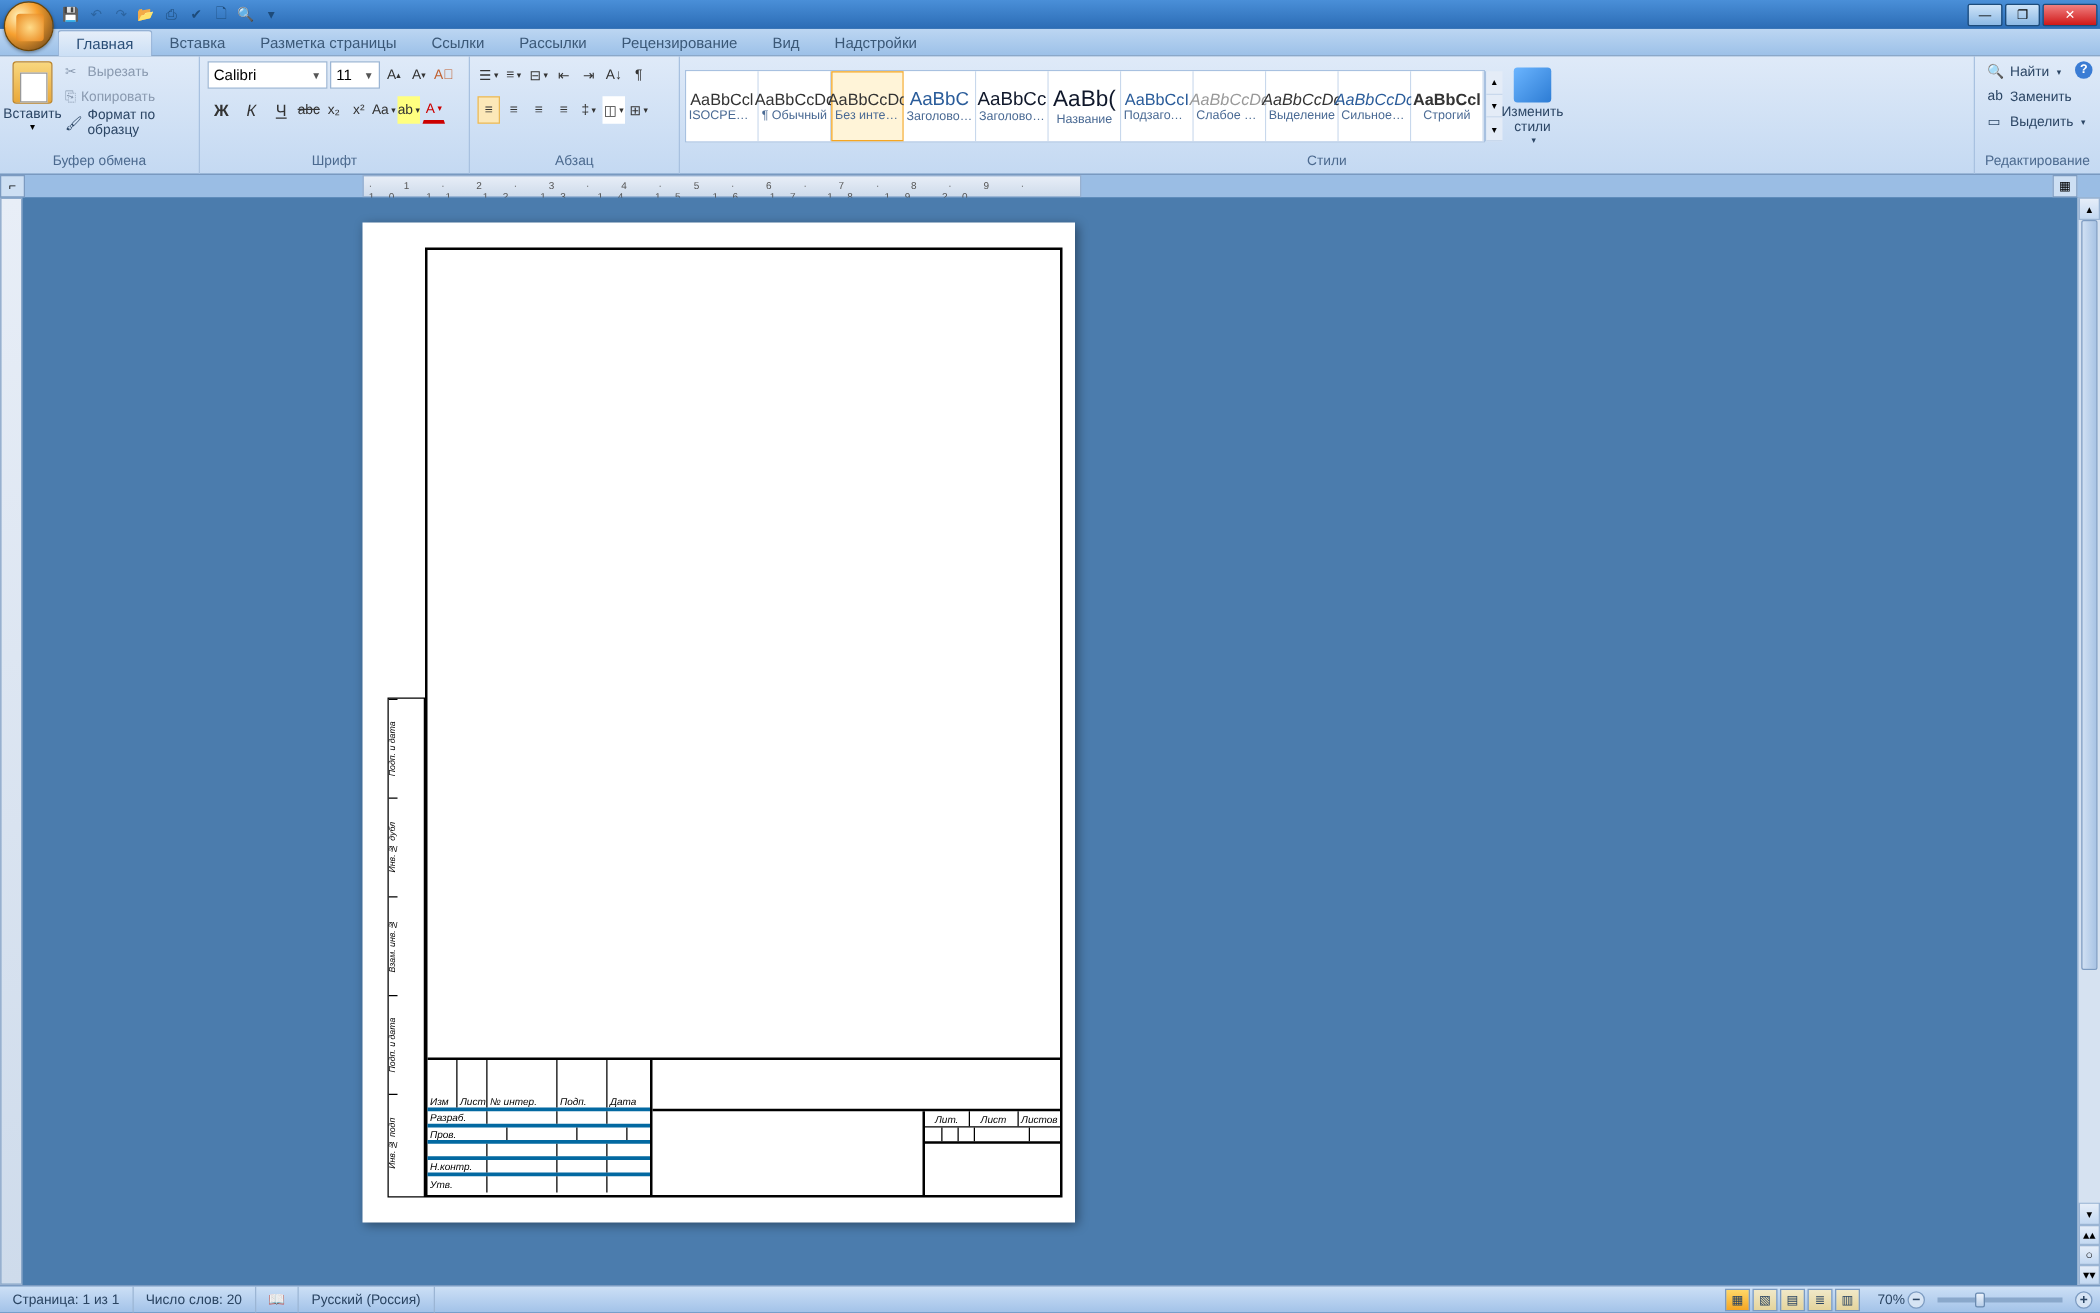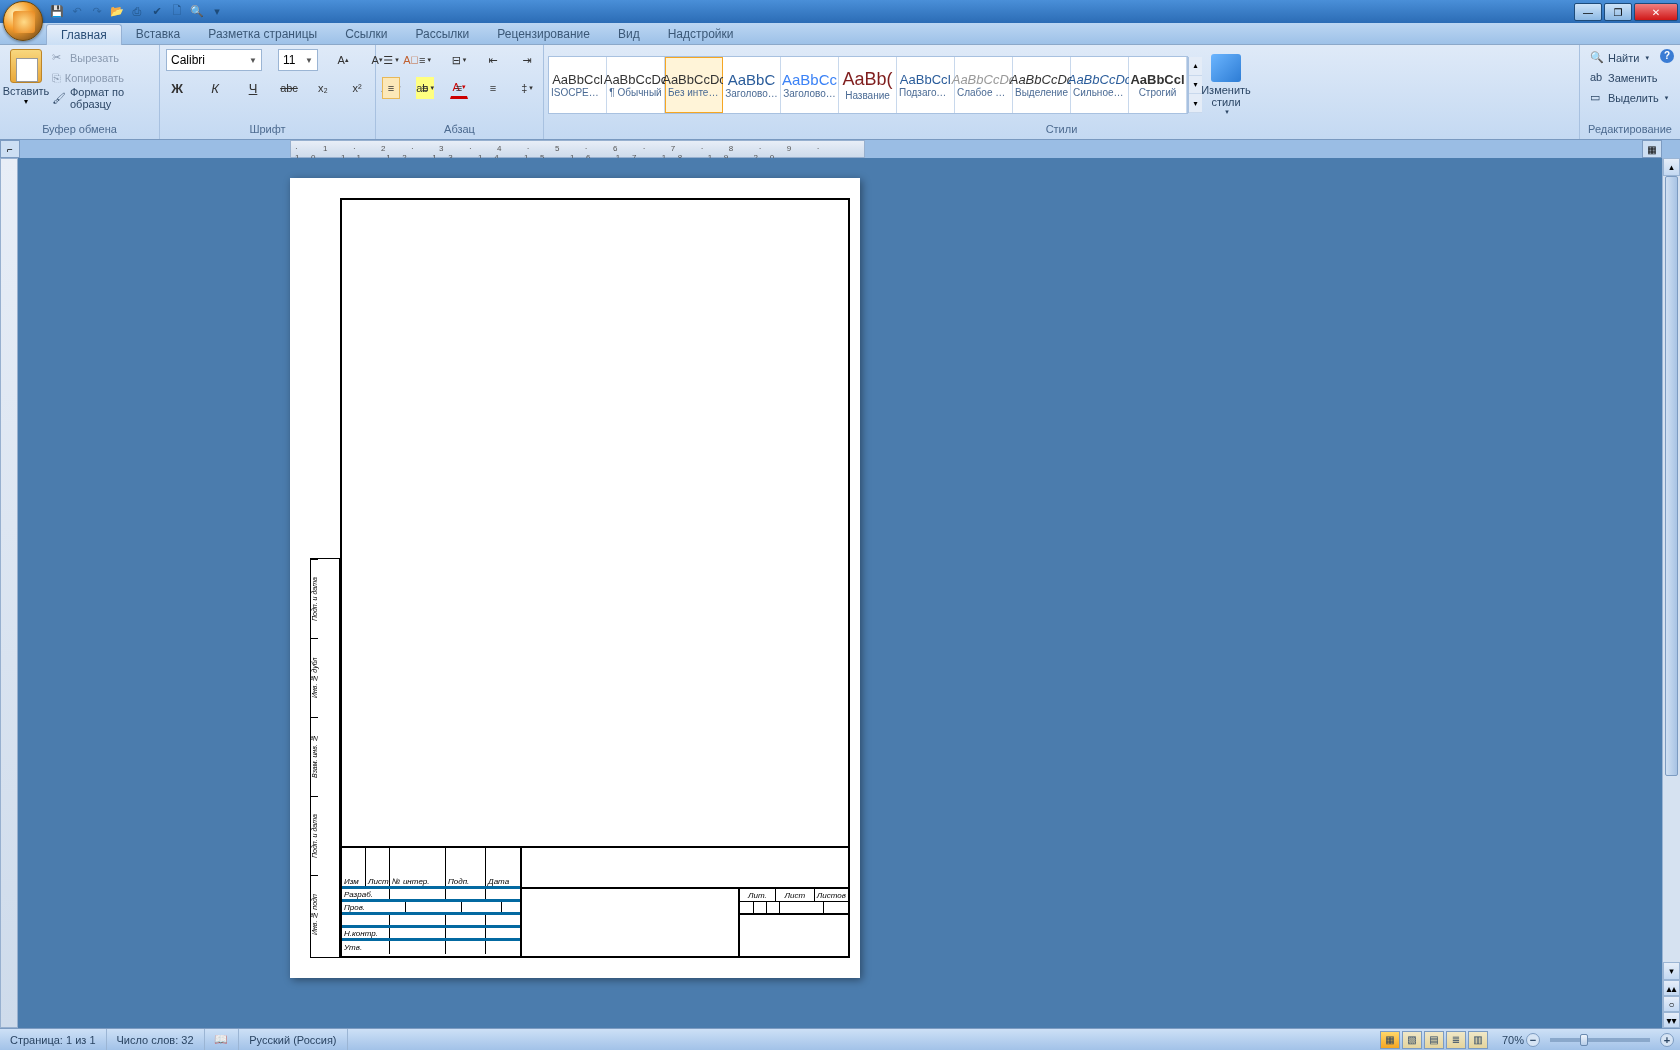--- a/index.html
+++ b/index.html
@@ -34,21 +34,21 @@
 .paste-btn { width: 44px; display: flex; flex-direction: column; align-items: center; padding: 2px; cursor:pointer;}
 .paste-icon { width: 32px; height: 34px; background: linear-gradient(to bottom,#f8d77e,#e9a83a); border: 1px solid #bd8528; border-radius:3px; position:relative;}
 .paste-icon::after{content:""; position:absolute; left:5px; top:8px; width:20px; height:22px; background:#fff; border:1px solid #999;}
 .paste-label { font-size: 11px; color: #2c4665; margin-top: 2px;}
 .clip-small { display: flex; flex-direction: column; gap: 2px; padding: 2px 4px;}
 .clip-item { display: flex; align-items: center; gap: 4px; font-size: 11px; color: #8a9ab0; cursor:pointer; height:18px;}
 .clip-item.enabled { color: #2c4665;}
 .scissors{ width:14px; height:14px; display:inline-block;}
 
 
-.font-row { display: flex; gap: 16px; align-items: center; margin-bottom: 4px;}
+.font-row { display: flex; gap: 2px; align-items: center; margin-bottom: 4px;}
 .font-combo { height: 22px; background: white; border: 1px solid #9bb5d4; font-size: 12px; padding: 0 4px; display:flex; align-items:center; justify-content:space-between;}
 .font-name { width: 96px;} .font-size { width: 40px;}
 .combo-arrow { font-size:8px; color:#555;}
 .ribbon-btn { width: 22px; height: 22px; border: 1px solid transparent; display: flex; align-items: center; justify-content: center; font-size: 13px; cursor:pointer; color:#333;}
 .ribbon-btn.small { width:18px; font-size:11px;}
 .font-btns { display:flex; flex-direction:column; gap:2px; padding:2px;}
 
 
 .para-btns { display:flex; flex-direction:column; gap:2px; padding:2px;}
 
@@ -241,25 +241,25 @@
           </div>
           <div class="style-item selected">
             <div class="style-preview">AaBbCcDc</div>
             <div class="style-name">Без интер…</div>
           </div>
           <div class="style-item">
             <div class="style-preview" style="color: rgb(42, 92, 154); font-size: 15px;">AaBbC</div>
             <div class="style-name">Заголово…</div>
           </div>
           <div class="style-item">
-            <div class="style-preview" style="color: #3b82f6; font-size: 15px;">AaBbCc</div>
+            <div class="style-preview" style="color: #0f172a; font-size: 15px;">AaBbCc</div>
             <div class="style-name">Заголово…</div>
           </div>
           <div class="style-item">
-            <div class="style-preview" style="color: #7f1d1d; font-size: 18px;">AaBb(</div>
+            <div class="style-preview" style="color: #0f172a; font-size: 18px;">AaBb(</div>
             <div class="style-name">Название</div>
           </div>
           <div class="style-item">
             <div class="style-preview" style="color: rgb(42, 92, 154);">AaBbCcI</div>
             <div class="style-name">Подзагол…</div>
           </div>
           <div class="style-item">
             <div class="style-preview" style="color: rgb(153, 153, 153); font-style: italic;">AaBbCcDc</div>
             <div class="style-name">Слабое в…</div>
           </div>
@@ -418,21 +418,21 @@
     <div class="browse-btns">
       <div>▴▴</div>
       <div>○</div>
       <div>▾▾</div>
     </div>
   </div>
 </div>
 
 <div class="statusbar">
   <div class="status-item">Страница: 1 из 1</div>
-  <div class="status-item">Число слов: 32</div>
+  <div class="status-item">Число слов: 20</div>
   <div class="status-item">
       <span>📖</span>
     </div>
   <div class="status-item">Русский (Россия)</div>
   <div class="status-right">
     <div class="view-btn active">▦</div>
     <div class="view-btn">▧</div>
     <div class="view-btn">▤</div>
     <div class="view-btn">≣</div>
     <div class="view-btn">▥</div>

